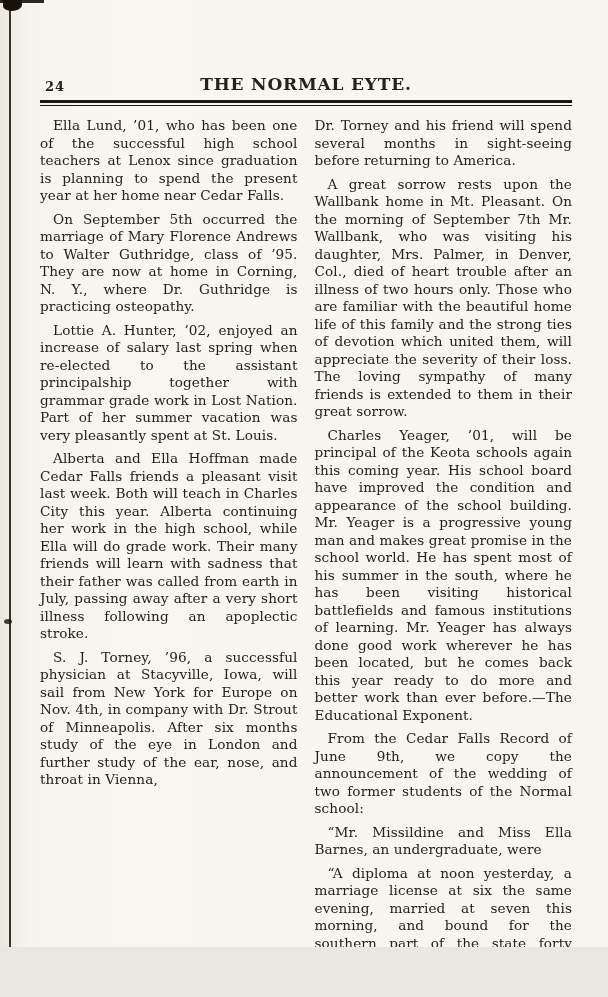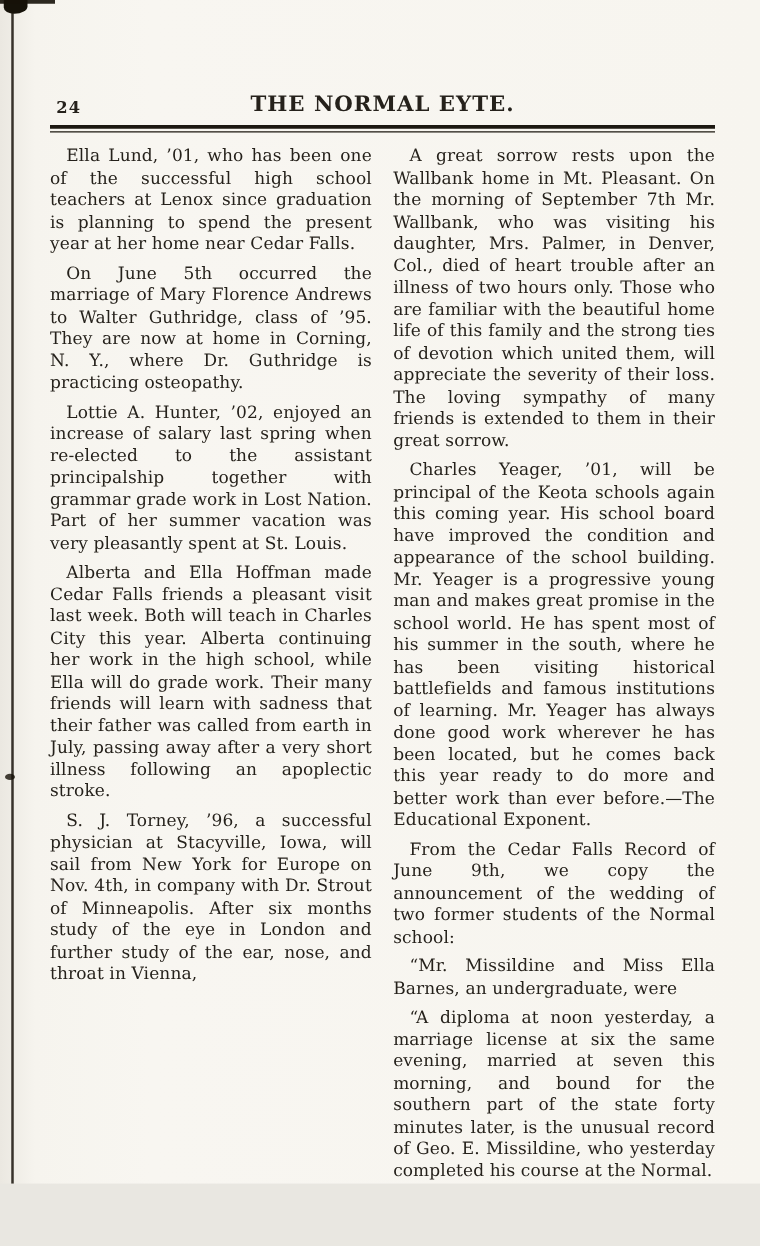--- a/index.html
+++ b/index.html
@@ -80,26 +80,27 @@
   <header class="header">
     <span class="page-number">24</span>
     <h1 class="title">THE NORMAL EYTE.</h1>
   </header>
   <div class="rule-thick"></div>
   <div class="rule-thin"></div>
 
   <main class="columns">
     <section class="col">
       <p>Ella Lund, ’01, who has been one of the successful high school teachers at Lenox since graduation is planning to spend the present year at her home near Cedar Falls.</p>
-      <p>On June 5th occurred the marriage of Mary Florence Andrews to Walter Guthridge, class of ’95.  They are now at home in Corning, N. Y., where Dr. Guthridge is practicing osteopathy.</p>
+      <p>On September 5th occurred the marriage of Mary Florence Andrews to Walter Guthridge, class of ’95.  They are now at home in Corning, N. Y., where Dr. Guthridge is practicing osteopathy.</p>
       <p>Lottie A. Hunter, ’02, enjoyed an increase of salary last spring when re-elected to the assistant principalship together with grammar grade work in Lost Nation.  Part of her summer vacation was very pleasantly spent at St. Louis.</p>
       <p>Alberta and Ella Hoffman made Cedar Falls friends a pleasant visit last week.  Both will teach in Charles City this year.  Alberta continuing her work in the high school, while Ella will do grade work.  Their many friends will learn with sadness that their father was called from earth in July, passing away after a very short illness following an apoplectic stroke.</p>
       <p>S. J. Torney, ’96, a successful physician at Stacyville, Iowa, will sail from New York for Europe on Nov. 4th, in company with Dr. Strout of Minneapolis.  After six months study of the eye in London and further study of the ear, nose, and throat in Vienna,</p>
     </section>
     <section class="col">
+      <p class="no-indent">Dr. Torney and his friend will spend several months in sight-seeing before returning to America.</p>
       <p>A great sorrow rests upon the Wallbank home in Mt. Pleasant.  On the morning of September 7th Mr. Wallbank, who was visiting his daughter, Mrs. Palmer, in Denver, Col., died of heart trouble after an illness of two hours only.  Those who are familiar with the beautiful home life of this family and the strong ties of devotion which united them, will appreciate the severity of their loss.  The loving sympathy of many friends is extended to them in their great sorrow.</p>
       <p>Charles Yeager, ’01, will be principal of the Keota schools again this coming year.  His school board have improved the condition and appearance of the school building.  Mr. Yeager is a progressive young man and makes great promise in the school world.  He has spent most of his summer in the south, where he has been visiting historical battlefields and famous institutions of learning.  Mr. Yeager has always done good work wherever he has been located, but he comes back this year ready to do more and better work than ever before.—The Educational Exponent.</p>
       <p>From the Cedar Falls Record of June 9th, we copy the announcement of the wedding of two former students of the Normal school:</p>
       <p>“Mr. Missildine and Miss Ella Barnes, an undergraduate, were</p>
       <p>“A diploma at noon yesterday, a marriage license at six the same evening, married at seven this morning, and bound for the southern part of the state forty minutes later, is the unusual record of Geo. E. Missildine, who yesterday completed his course at the Normal.</p>
     </section>
   </main>
 
 </div>
 

